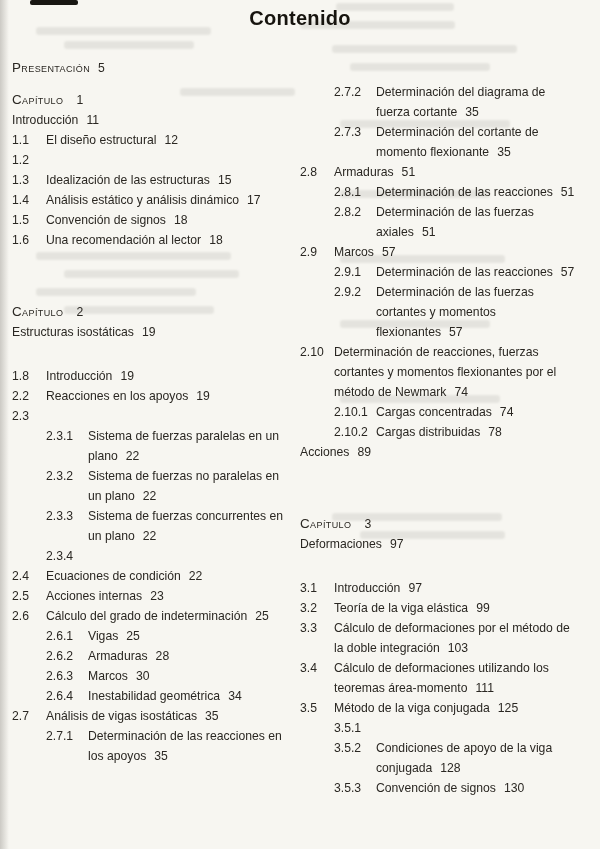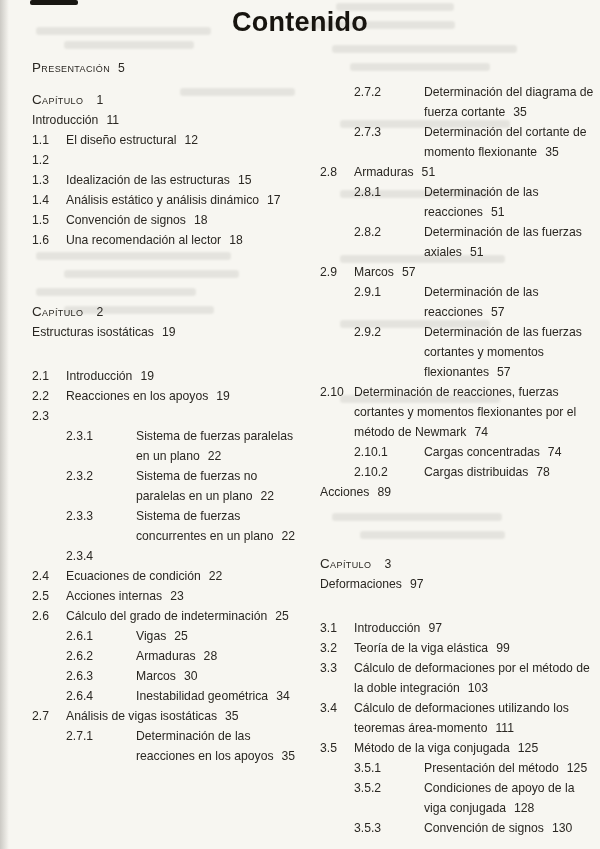--- a/index.html
+++ b/index.html
@@ -18,36 +18,36 @@
   
   #page::before {
     content: "";
     position: absolute; left: 0; top: 0; bottom: 0; width: 9px;
     background: linear-gradient(90deg, rgba(50,45,38,.22), rgba(50,45,38,0));
     z-index: 3; pointer-events: none;
   }
   .title {
     margin: 0; padding-top: 7px;
     text-align: center;
-    font-size: 27px; font-weight: bold; letter-spacing: .3px;
+    font-size: 20px; font-weight: bold; letter-spacing: .3px;
     color: #17140f;
     position: relative; z-index: 2;
   }
   .columns {
-    position: absolute; top: 58px; left: 32px; width: 568px;
+    position: absolute; top: 58px; left: 12px; width: 568px;
     display: flex; gap: 12px;
     z-index: 2;
   }
   .col { font-size: 12.2px; line-height: 20px; }
   .col.left  { width: 276px; }
   .col.right { width: 280px; padding-top: 24px; }
 
   .entry { display: flex; }
   .num { flex: 0 0 34px; }
-  .lvl1 { padding-left: 34px; gap: 28px; }
+  .lvl1 { padding-left: 34px; }
   .lvl1 .num { flex: 0 0 42px; }
   .txt { flex: 1; min-width: 0; }
   .pg { margin-left: 8px; white-space: nowrap; }
 
   .sc { font-variant: small-caps; font-size: 13.4px; letter-spacing: .4px; }
 
   .entry.front { margin-bottom: 12px; }
   .chapter { margin: 52px 0 24px; }
   .entry.front + .chapter { margin-top: 12px; margin-bottom: 0; }
   .ch-num { margin-left: 13px; }
@@ -120,21 +120,21 @@
         </div>
         <div class="entry lvl0">
           <span class="num">1.6</span>
           <span class="txt"><span>Una recomendación al lector</span><span class="pg">18</span></span>
         </div>
         <div class="chapter">
           <div class="ch-label"><span class="sc">Capítulo</span><span class="ch-num">2</span></div>
           <div class="ch-title"><span>Estructuras isostáticas</span><span class="pg">19</span></div>
         </div>
         <div class="entry lvl0">
-          <span class="num">2.1</span>
+          <span class="num">1.8</span>
           <span class="txt"><span>Introducción</span><span class="pg">19</span></span>
         </div>
         <div class="entry lvl0">
           <span class="num">2.2</span>
           <span class="txt"><span>Reacciones en los apoyos</span><span class="pg">19</span></span>
         </div>
         <div class="entry lvl0">
           <span class="num">2.3</span>
         </div>
         <div class="entry lvl1">
@@ -257,21 +257,20 @@
         <div class="entry lvl0">
           <span class="num">3.4</span>
           <span class="txt"><span>Cálculo de deformaciones utilizando los teoremas área-momento</span><span class="pg">111</span></span>
         </div>
         <div class="entry lvl0">
           <span class="num">3.5</span>
           <span class="txt"><span>Método de la viga conjugada</span><span class="pg">125</span></span>
         </div>
         <div class="entry lvl1">
           <span class="num">3.5.1</span>
-          <span class="txt"><span>Presentación del método</span><span class="pg">125</span></span>
         </div>
         <div class="entry lvl1">
           <span class="num">3.5.2</span>
           <span class="txt"><span>Condiciones de apoyo de la viga conjugada</span><span class="pg">128</span></span>
         </div>
         <div class="entry lvl1">
           <span class="num">3.5.3</span>
           <span class="txt"><span>Convención de signos</span><span class="pg">130</span></span>
         </div>
       </div>

